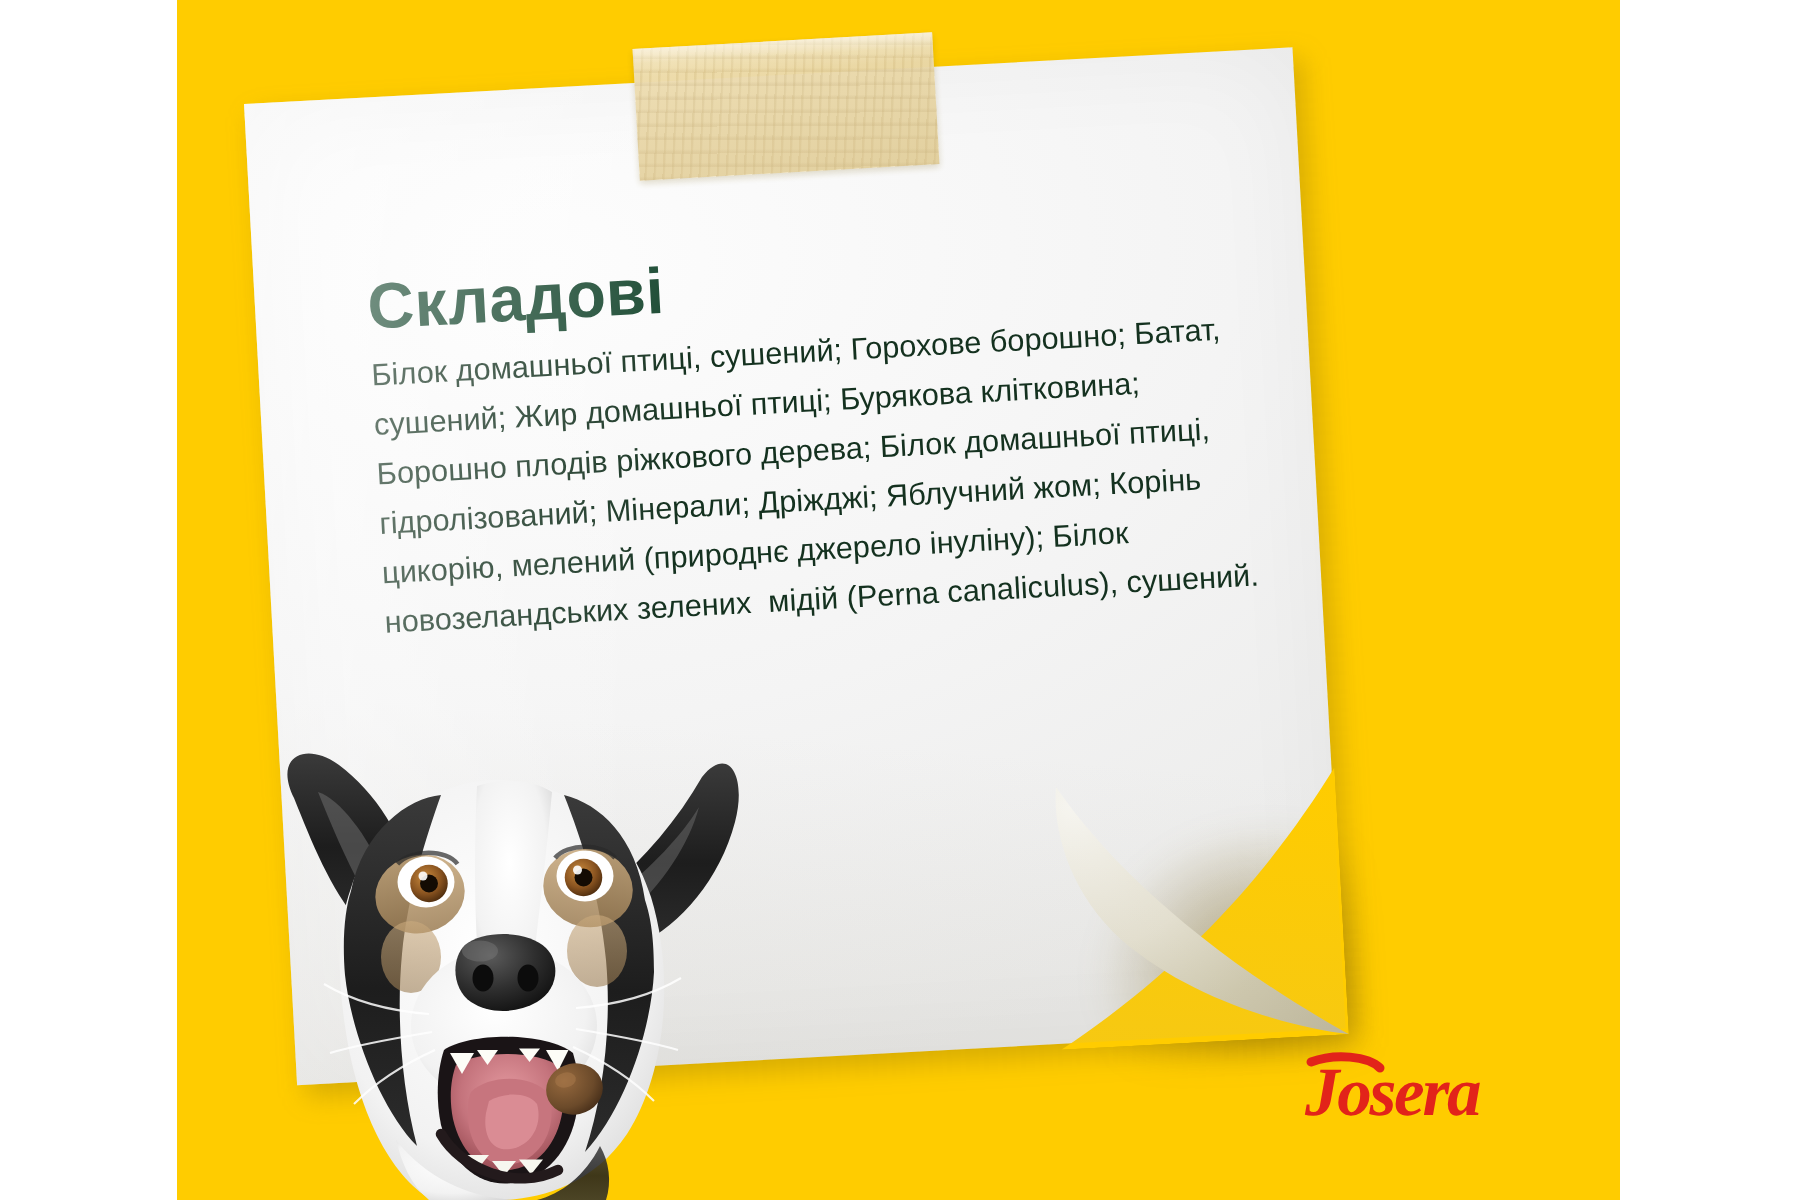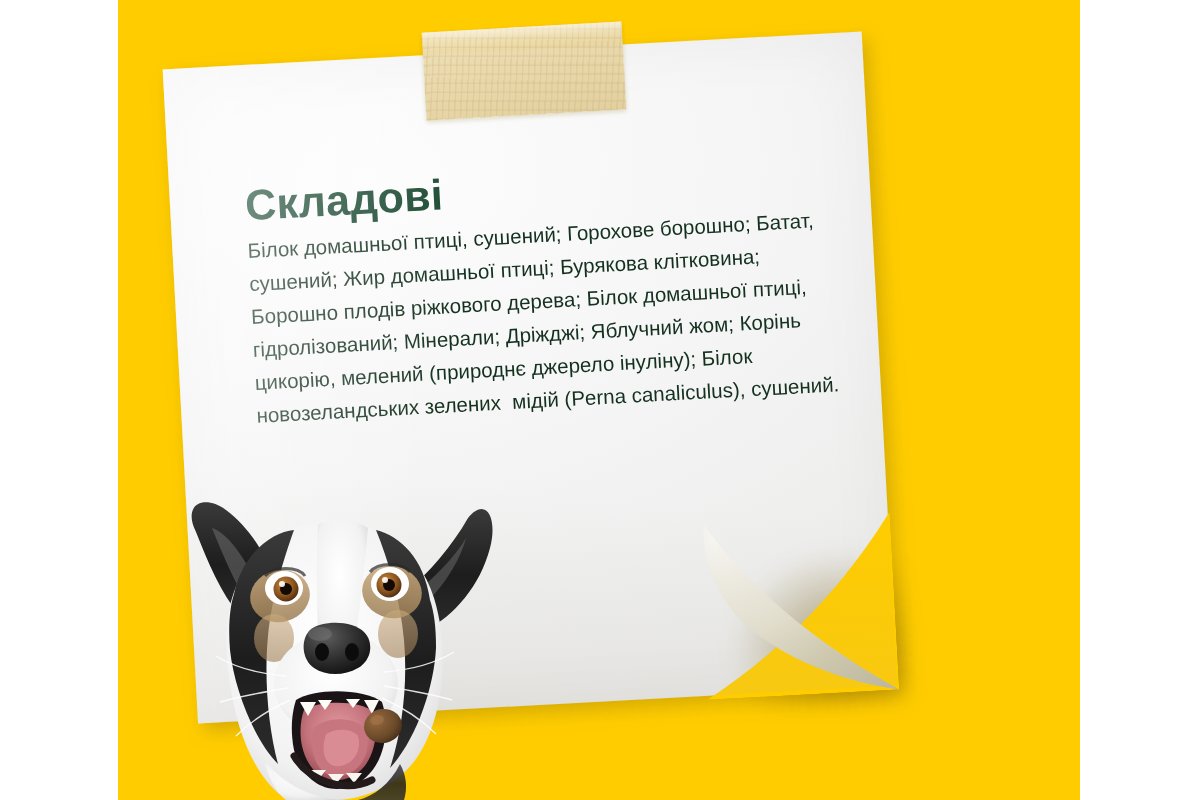--- a/index.html
+++ b/index.html
@@ -232,14 +232,20 @@
         <path d="M118 188 C 92 186, 68 180, 48 168"></path>
         <path d="M120 200 C 96 204, 72 208, 52 214"></path>
         <path d="M122 212 C 100 222, 82 234, 68 248"></path>
         <path d="M216 184 C 242 182, 266 176, 286 164"></path>
         <path d="M216 198 C 240 202, 264 206, 284 212"></path>
         <path d="M214 210 C 236 220, 254 232, 268 246"></path>
       </g>
     </svg>
   </div>
 
+  <div class="logo">
+    <svg viewBox="0 0 180 58" xmlns="http://www.w3.org/2000/svg" aria-hidden="true">
+      <text x="2" y="43" font-family="'Liberation Serif','DejaVu Serif',serif" font-size="46" font-weight="bold" font-style="italic" fill="#e2231a" letter-spacing="-1.5">Josera</text>
+      <path d="M6 8 C 22 2, 44 4, 52 12" stroke="#e2231a" stroke-width="6" fill="none" stroke-linecap="round"></path>
+    </svg>
+  </div>
 
 </div>
 
 </body></html>

